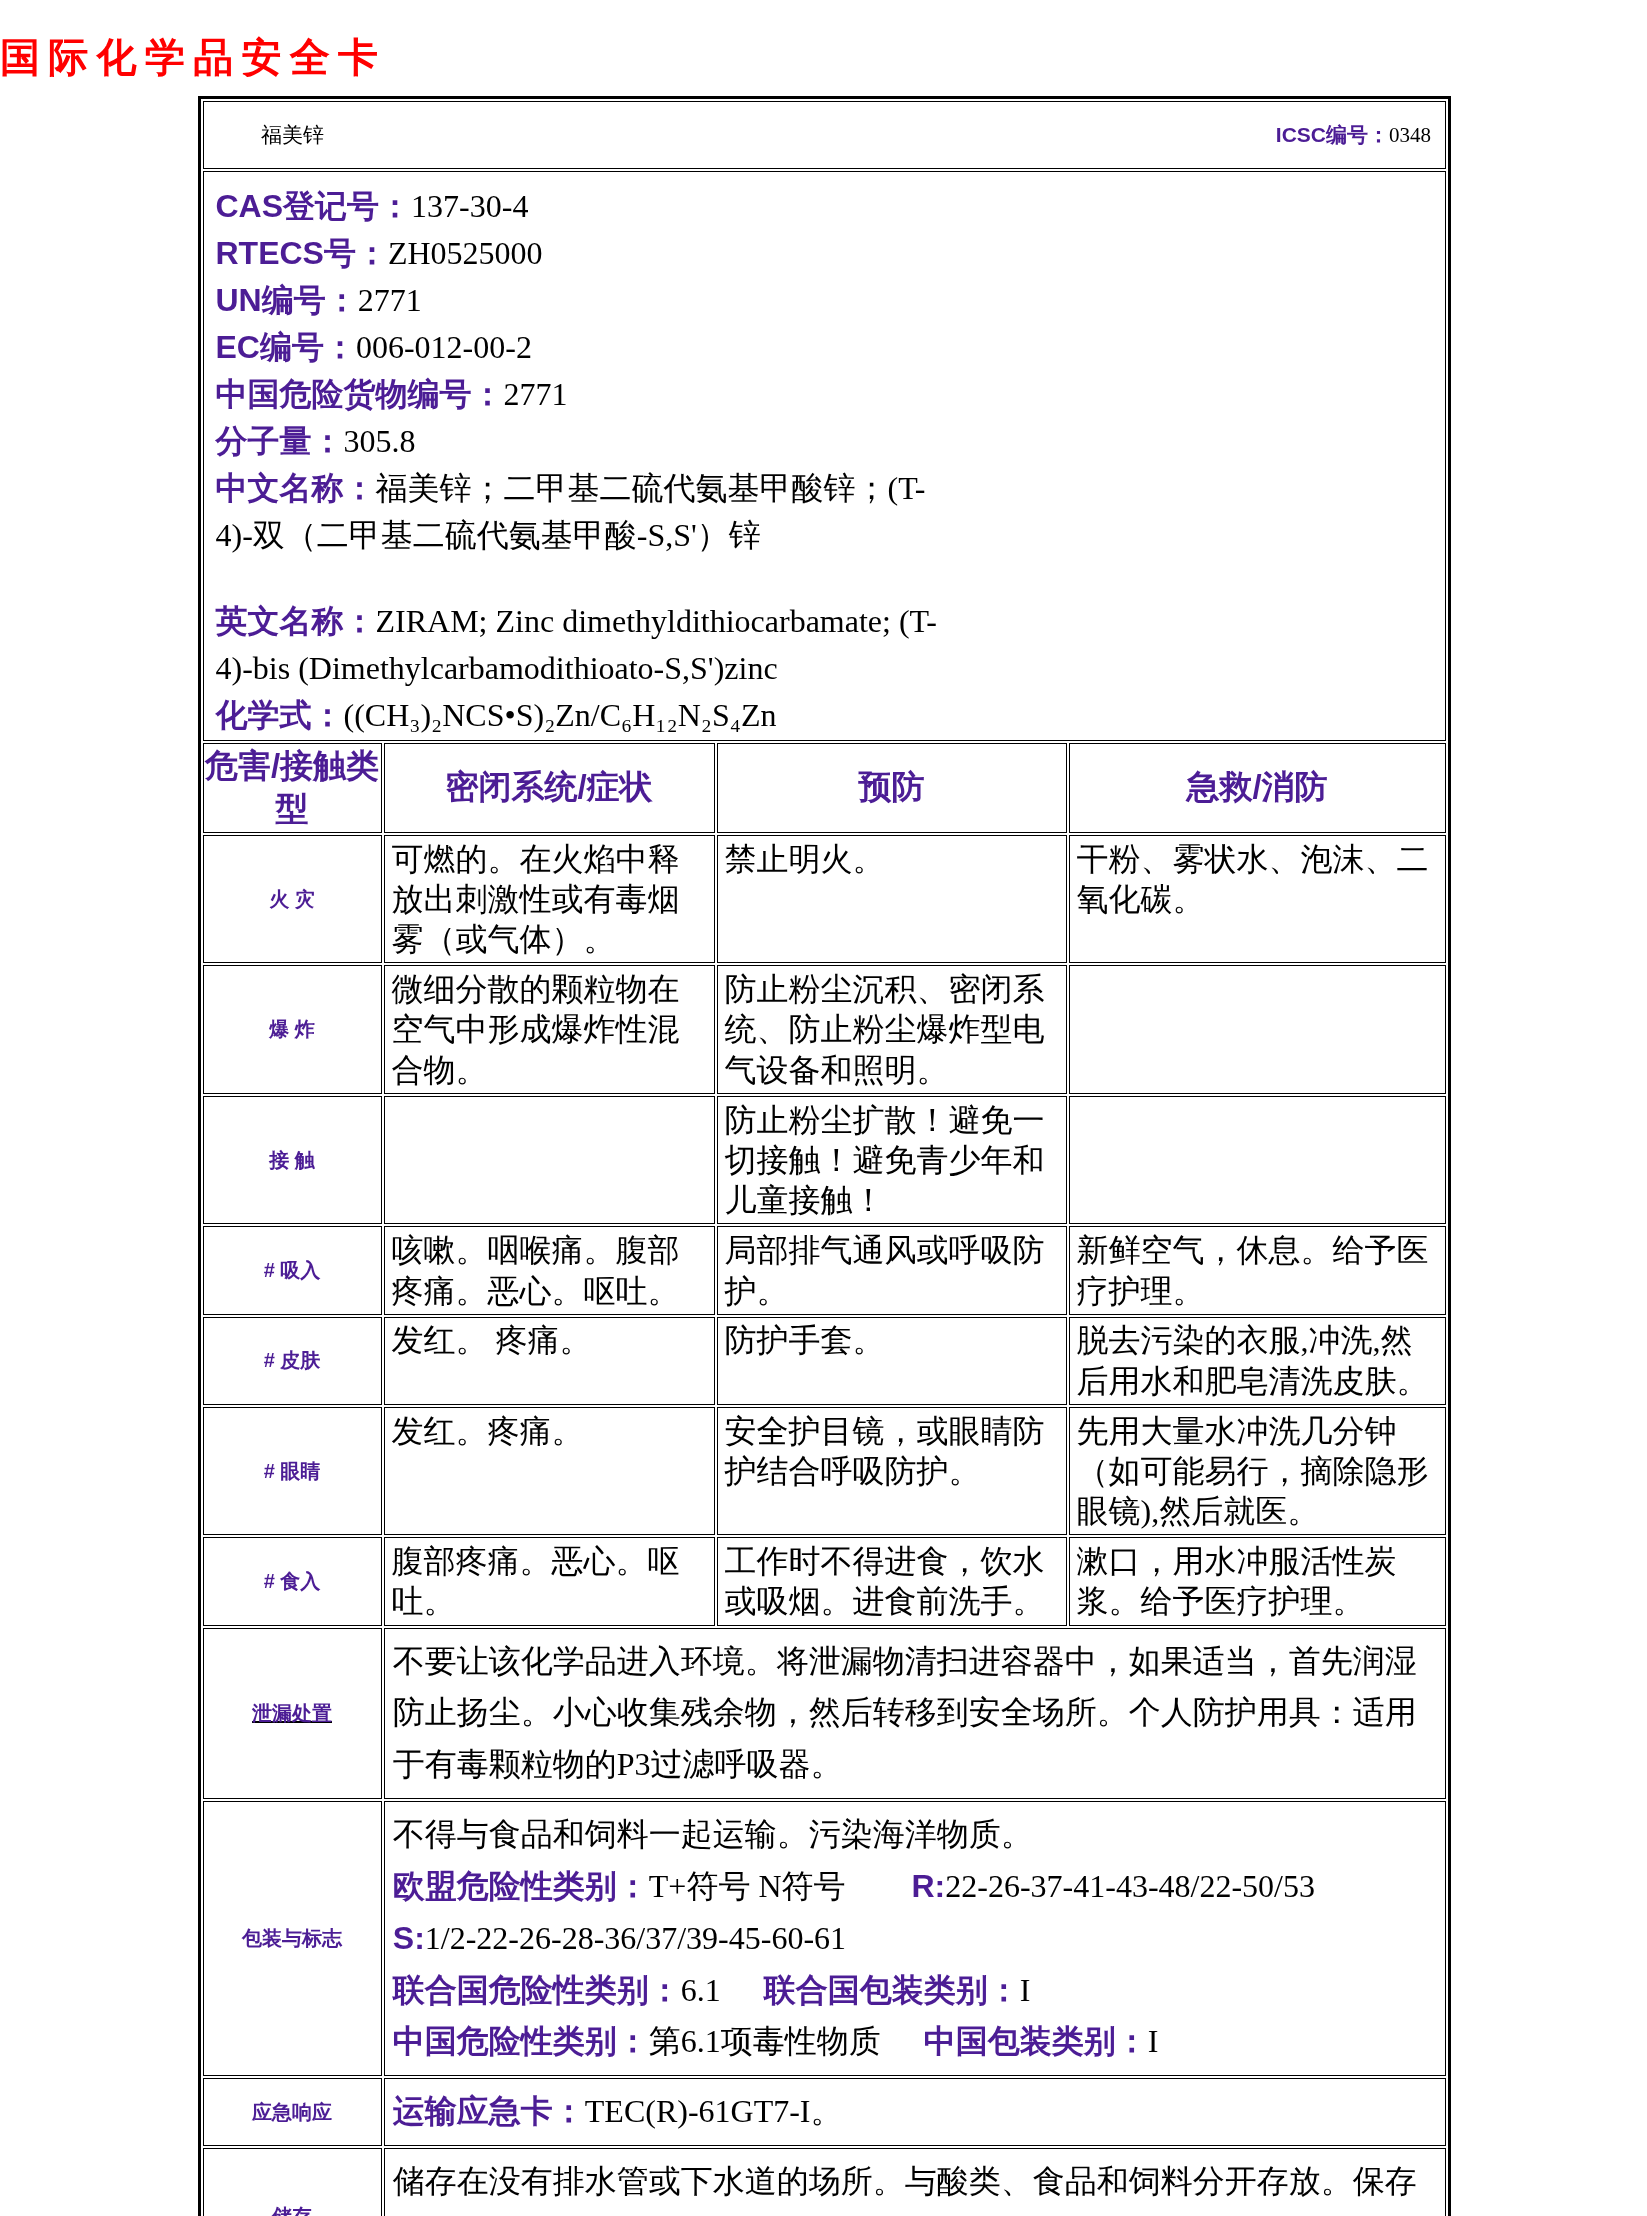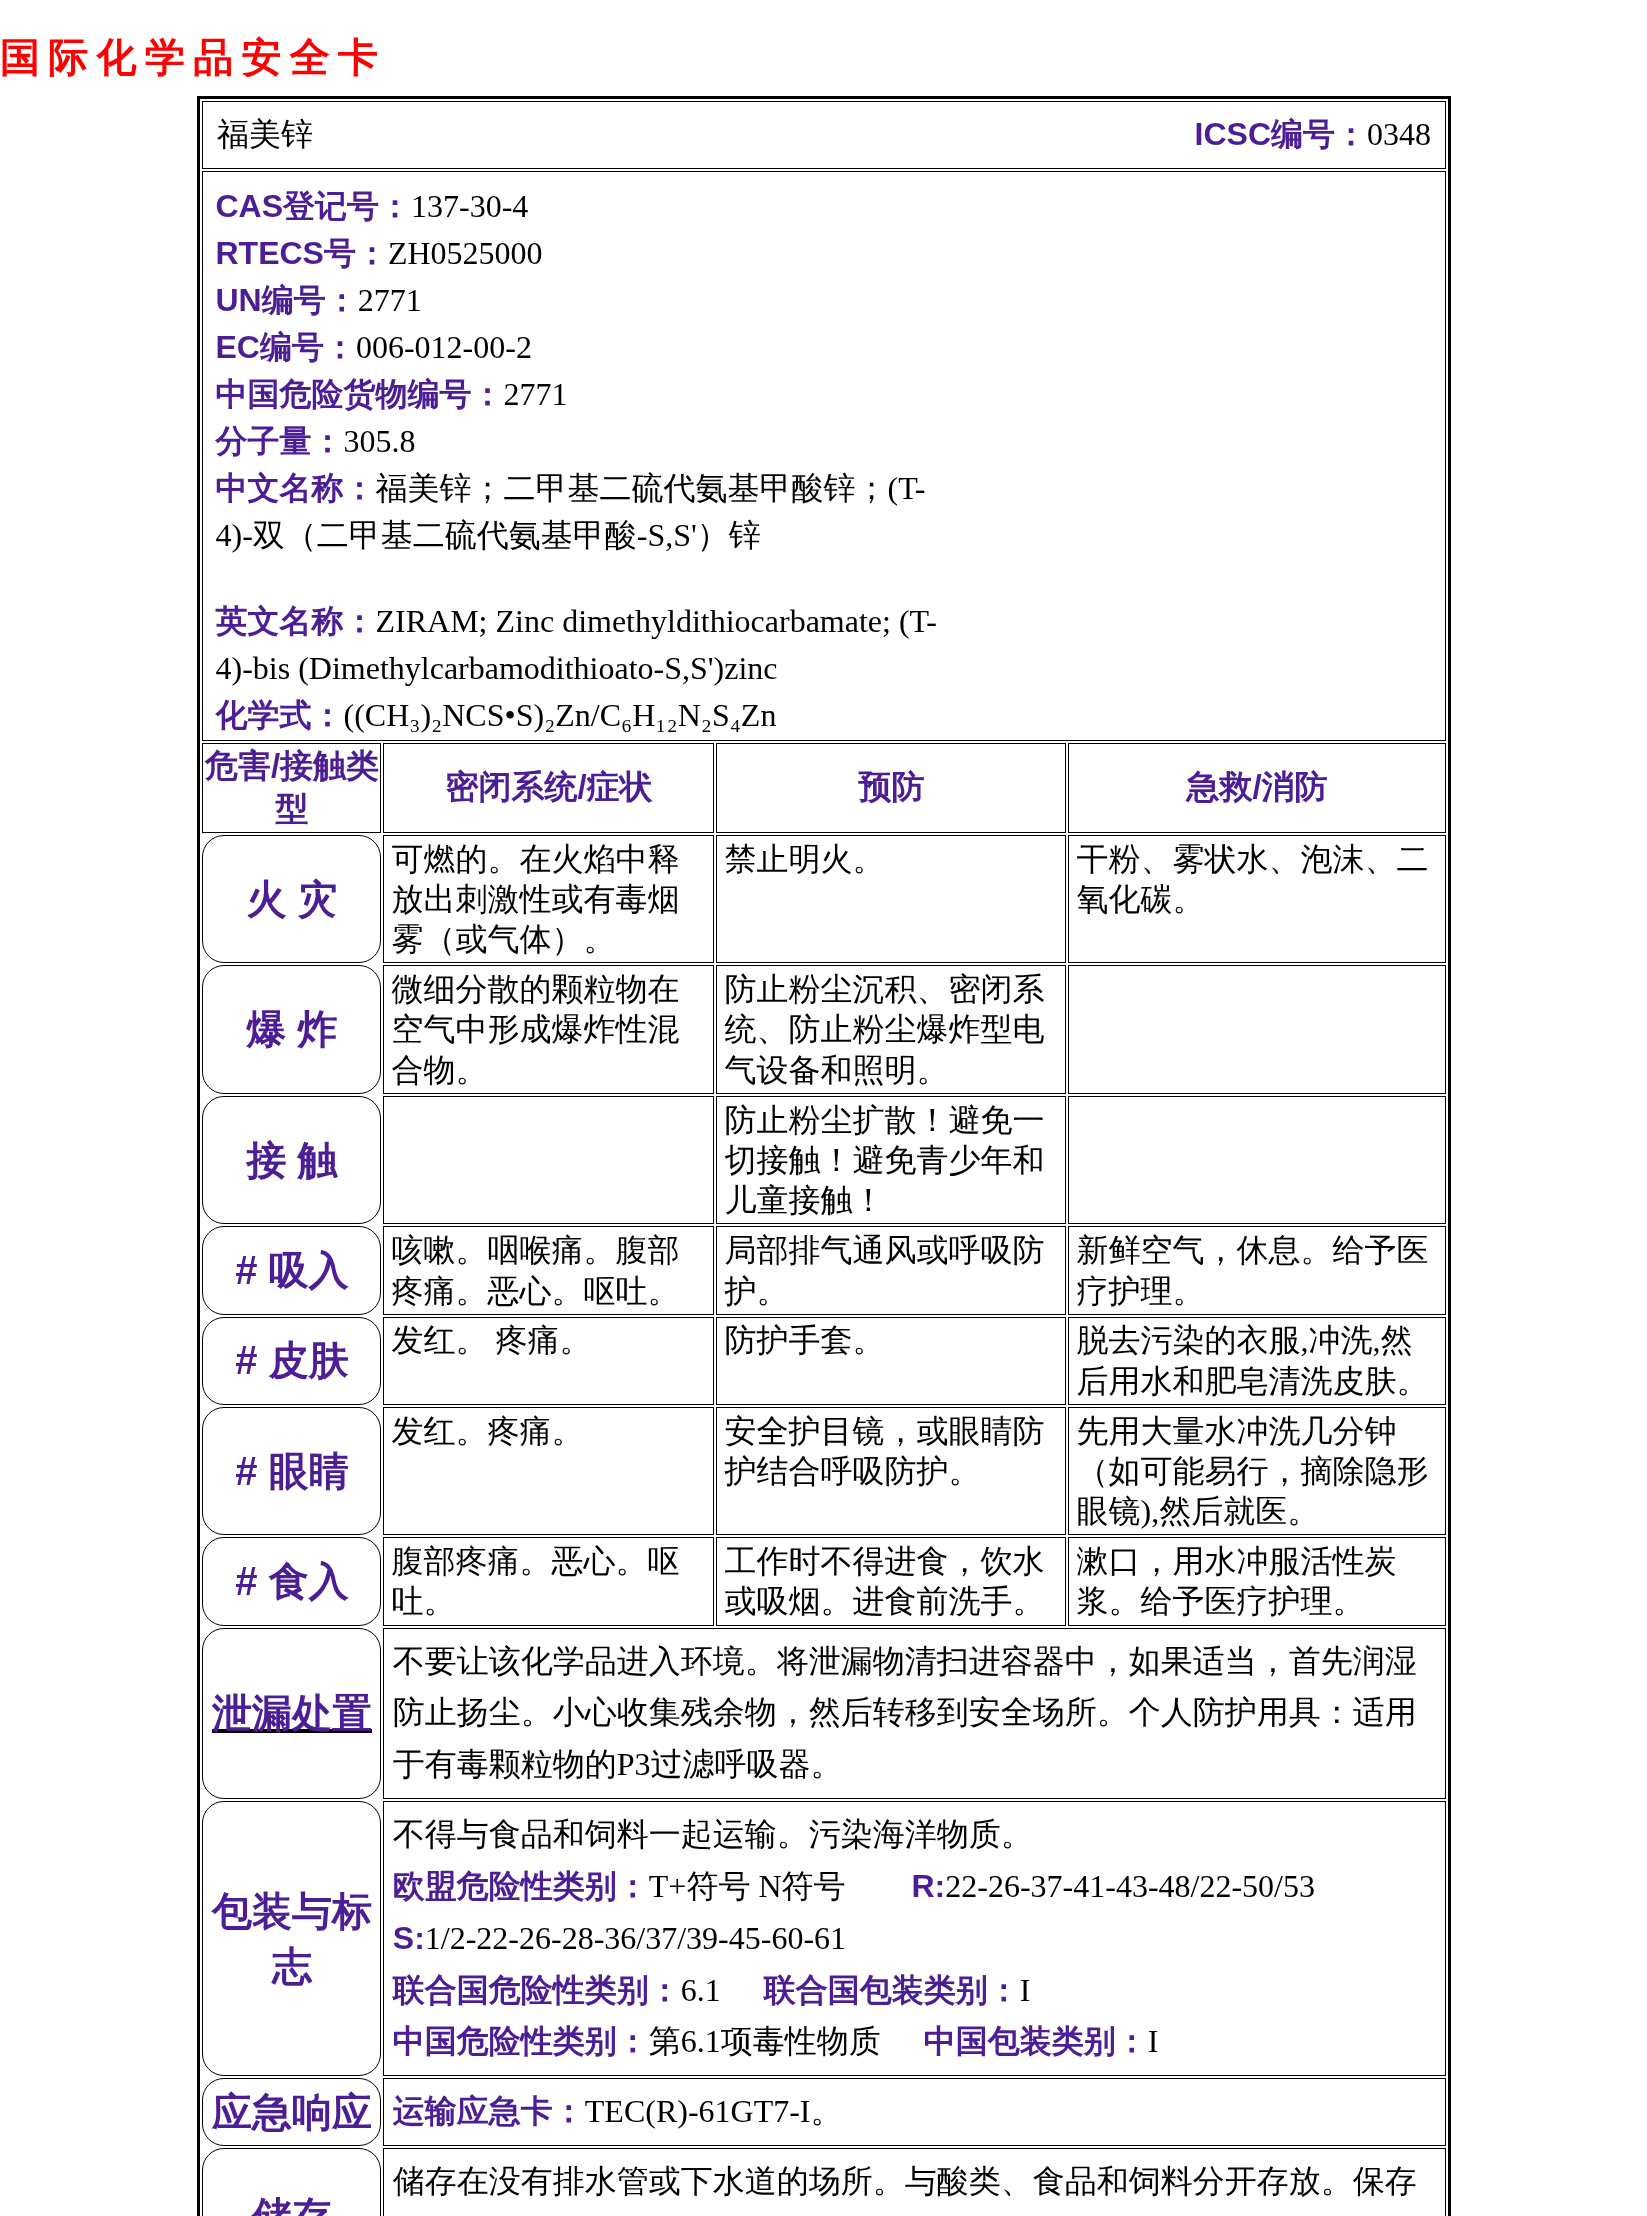--- a/index.html
+++ b/index.html
@@ -34,34 +34,34 @@
     overflow:hidden;
   }
   .lbl {
     color:#4c1d95;
     font-weight:bold;
     font-family:"Liberation Sans","DejaVu Sans",sans-serif;
   }
   .val { color:#000; }
   
   td.topbar-cell { height:68px; vertical-align:middle; }
-  .topbar { display:flex; justify-content:space-between; align-items:center; padding:0 12.5px; font-size:32px; }
+  .topbar { display:flex; justify-content:space-between; align-items:center; padding:0 12.5px; font-size:21px;margin-left:44px; }
   
   td.info-cell { height:277px; vertical-align:top; }
   .inforow { display:flex; padding:9.7px 11px 0 11px; font-size:32px;flex-direction:column; }
   .idcol { width:443px; flex:none; }
   .idline { line-height:1.47; white-space:nowrap; }
   .namecol { width:737px; flex:none; }
   .para { line-height:1.47; }
   .para-en { margin-top:39px; }
   
   td.th { height:89px; text-align:center; vertical-align:middle; }
   td.th .lbl { font-size:33px; line-height:1.3; }
   
-  td.rowlabel { text-align:center; vertical-align:middle; font-size:40px;border-radius:22px; }
+  td.rowlabel { text-align:center; vertical-align:middle; font-size:20px; }
   td.cell { vertical-align:top; padding:2.8px 7px; font-size:32px; line-height:1.26; }
   td.wide { vertical-align:top; padding:7px 8.3px; font-size:32px; line-height:1.62; }
   .rh-fire  { height:120px; }
   .rh-expl  { height:114px; }
   .rh-cont  { height:114px; }
   .rh-sm    { height:75px; }
   .rh-eye   { height:115px; }
   .rh-spill { height:149px;text-decoration:underline; }
   .rh-pack  { height:256px; }
   .rh-emer  { height:68px;  }

